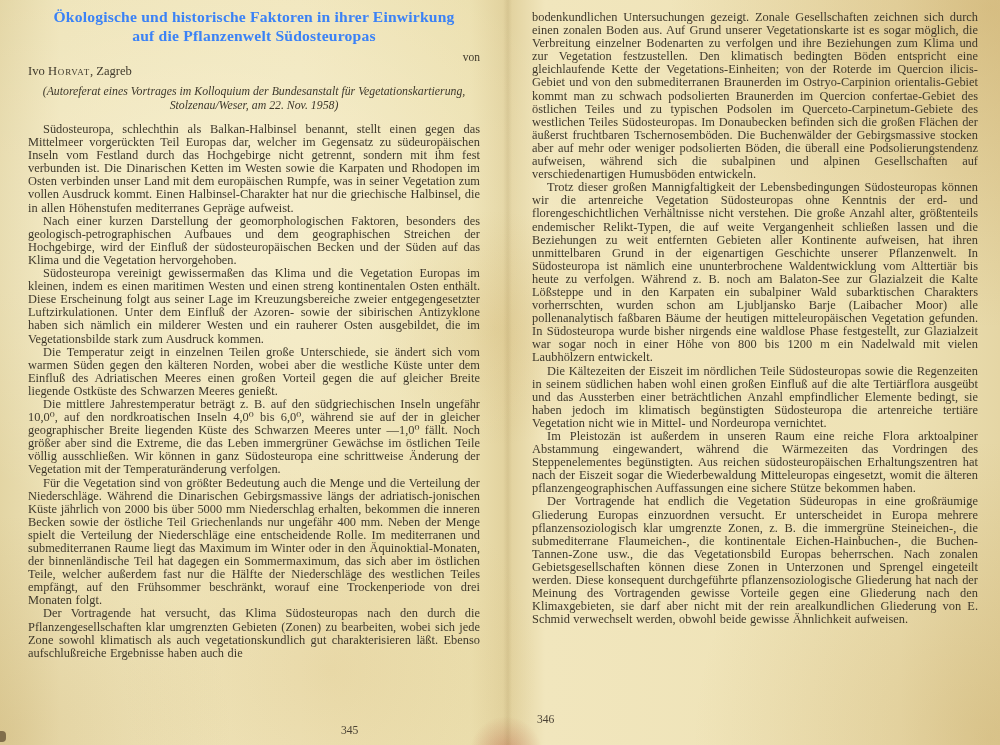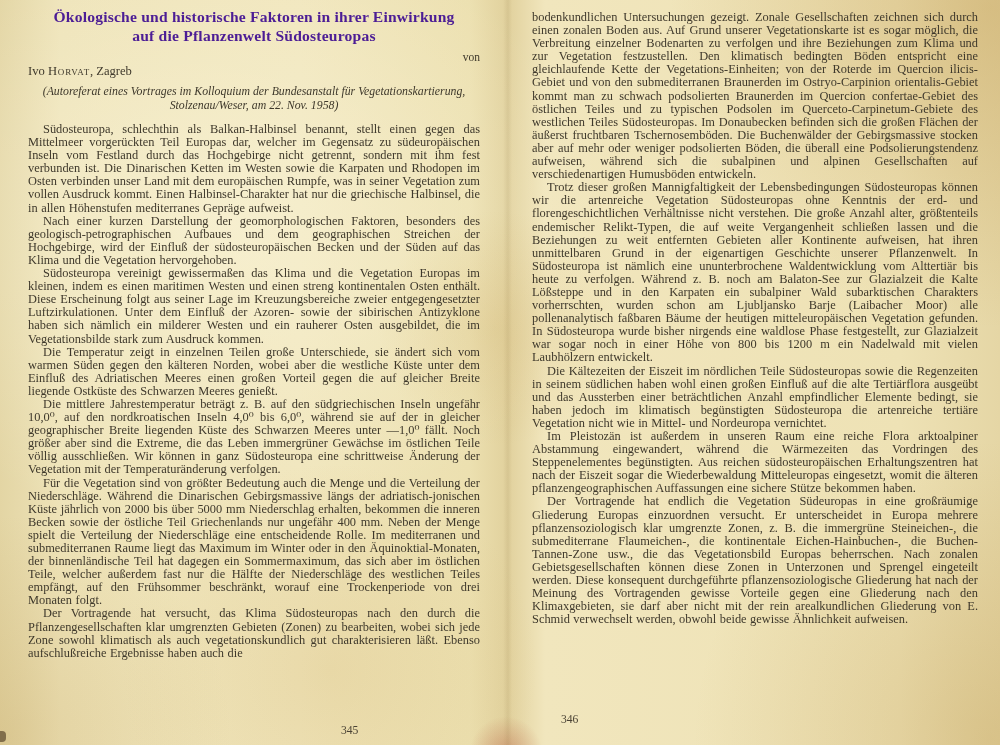--- a/index.html
+++ b/index.html
@@ -18,40 +18,40 @@
       radial-gradient(ellipse 55% 60% at 22% 30%, rgba(255,252,232,0.45) 0%, rgba(255,252,232,0) 70%),
       linear-gradient(90deg, #e3d5a4 0%, #eee3b8 6%, #f0e5bb 30%, #ece0b0 47%, #e1d19d 50.8%, #f1e6bd 54.5%, #eee2b5 90%, #e5d6a5 100%);
   }
   .page { position: absolute; }
   .page-left  { left: 28px;  top: 7px;  width: 452px; }
   .page-right { left: 532px; top: 11px; width: 446px; }
 
   .title {
     text-align: center; font-weight: bold;
     font-size: 15.6px; line-height: 19px;
-    letter-spacing: 0.2px; color: #4c1d95;
+    letter-spacing: 0.2px; color: #3b82f6;
   }
   .byline-prefix { text-align: right; font-size: 11.5px; line-height: 12px; margin-top: 6px; }
   .author-line   { text-align: left; font-size: 12.6px; line-height: 14px; margin-top: 1px; }
   .smallcaps     { font-variant: small-caps; letter-spacing: 0.8px; }
   .abstract-note {
     text-align: center; font-size: 11.8px; line-height: 13.5px;
     margin-top: 7px; padding: 0 14px; font-style: italic;
   }
 
   .body-text { margin-top: 11px; }
   .body-text p {
     margin: 0; text-align: justify; text-indent: 15px;
     font-size: 12.4px; line-height: 13.1px; word-spacing: 0.4px;
   }
   .body-text p.no-indent { text-indent: 0; }
 
   .pageno { position: absolute; font-size: 11.6px; color: #4a4234; }
   .pageno-left  { left: 341px; top: 724px; }
-  .pageno-right { left: 537px; top: 713px; margin-left: 24px; }
+  .pageno-right { left: 537px; top: 713px; }
 
   .gutter-fold {
     position: absolute; left: 503px; top: 0; width: 9px; height: 745px;
     background: linear-gradient(90deg, rgba(120,95,45,0) 0%, rgba(120,95,45,0.10) 55%, rgba(120,95,45,0) 100%);
   }
   .corner-blemish {
     position: absolute; left: 0; top: 731px; width: 6px; height: 11px;
     background: #6a5739; border-radius: 0 4px 4px 0; opacity: 0.8;
   }
 </style>

